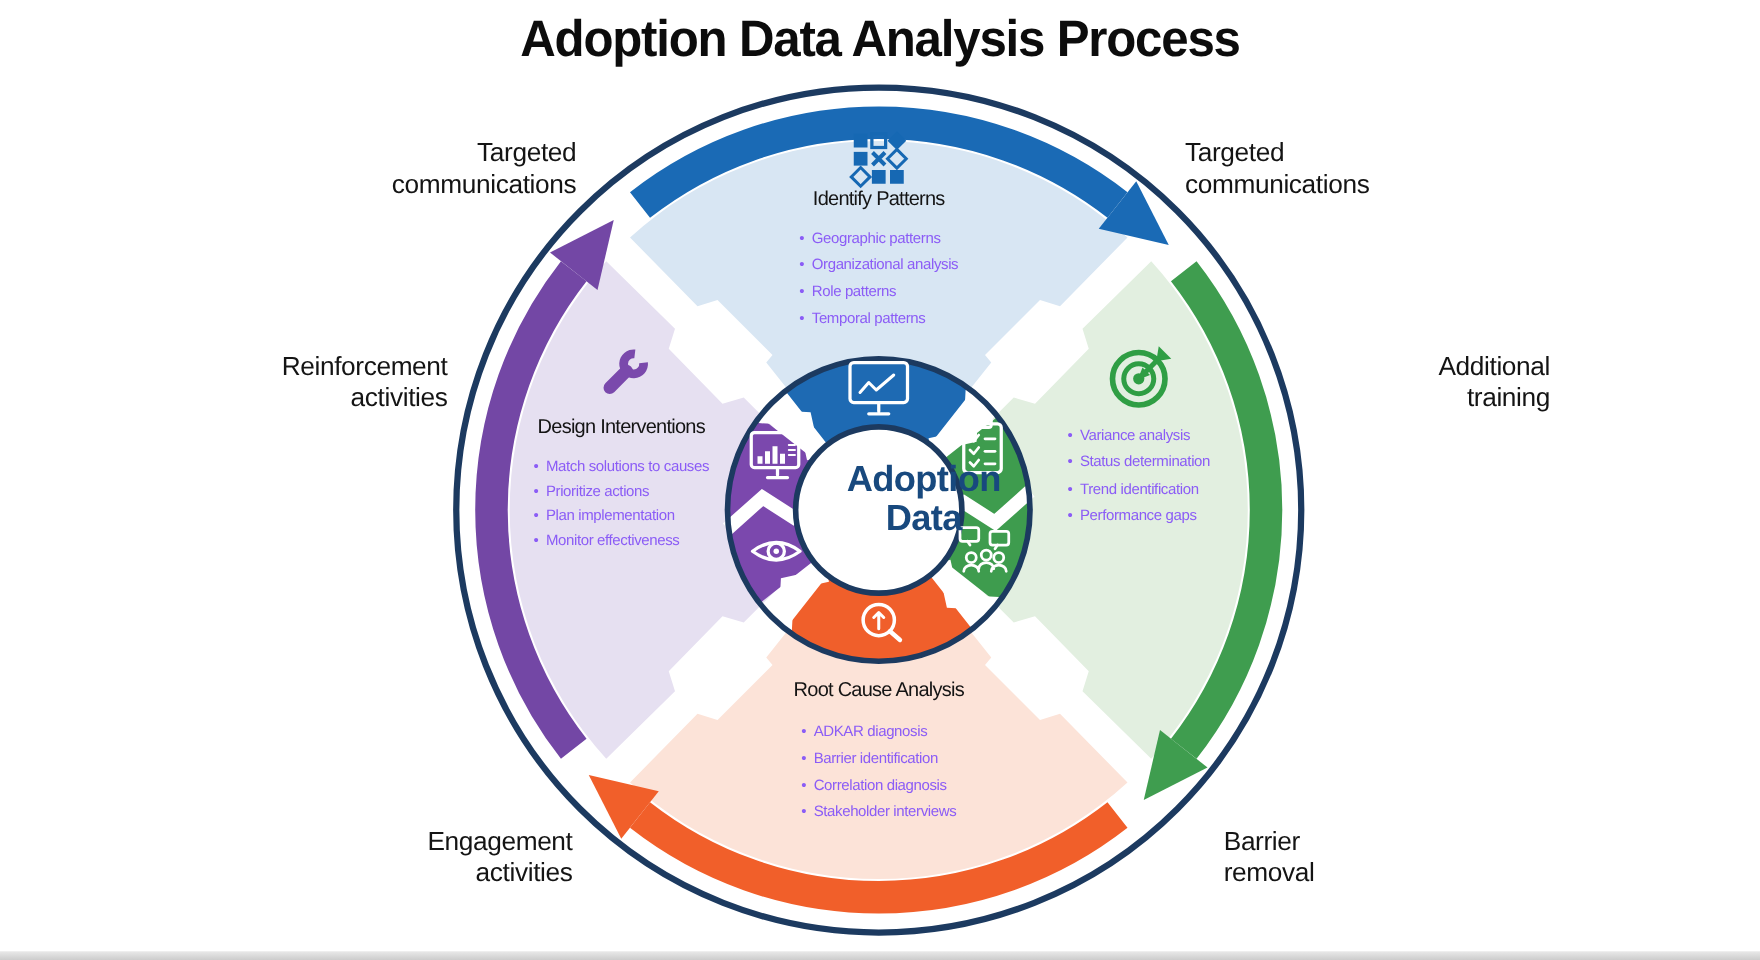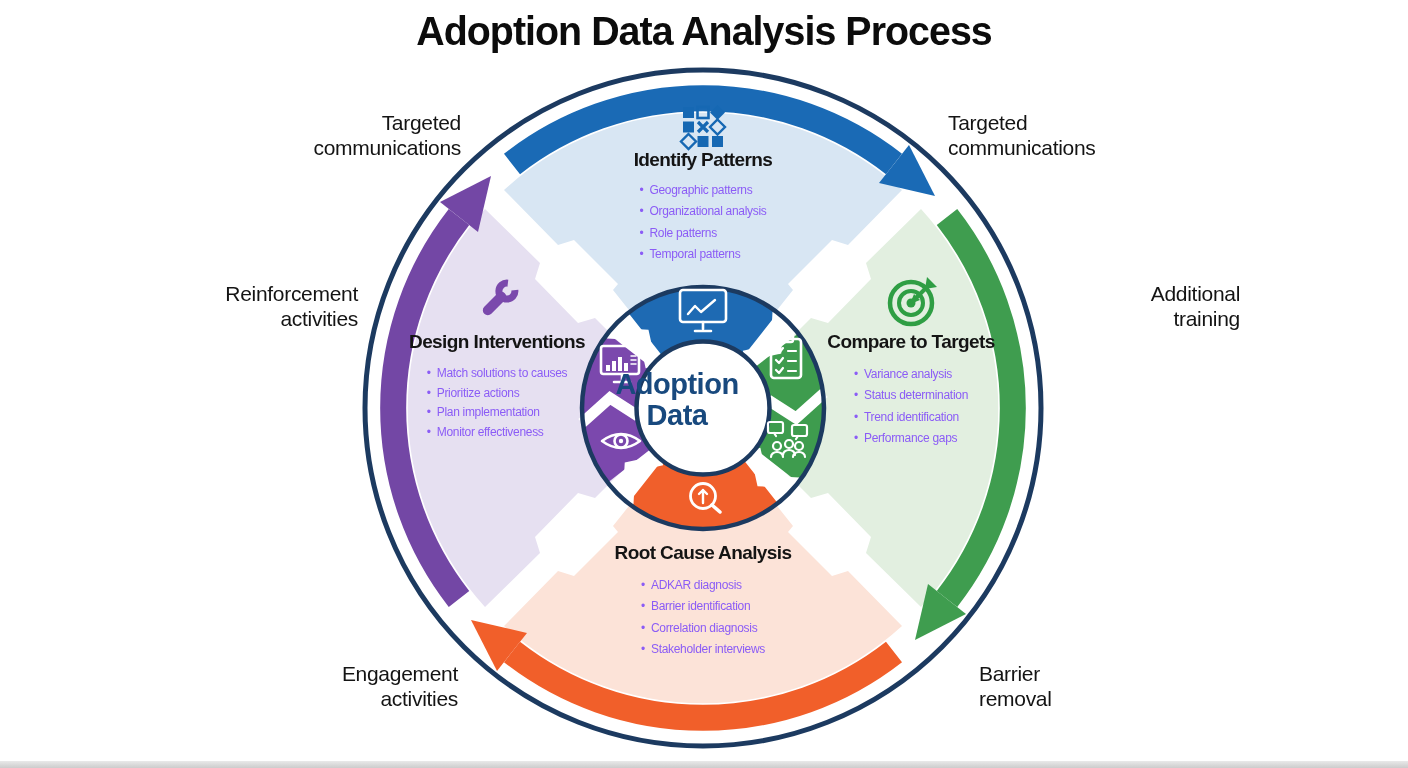--- a/index.html
+++ b/index.html
@@ -10,40 +10,40 @@
   }
   .canvas{position:absolute;inset:0;}
   h1.page-title{
     position:absolute;top:8px;left:0;width:100%;margin:0;
     text-align:center;font-size:41px;font-weight:bold;color:#0c0c0c;
     letter-spacing:-1px;transform:scaleX(.96);
   }
   svg.diagram{position:absolute;left:0;top:0;}
   .quad{position:absolute;text-align:center;}
   .q-title{
-    font-weight:bold;font-size:19px;line-height:26px;
+    font-weight:normal;font-size:16px;line-height:26px;
     letter-spacing:-.6px;color:#141414;
   }
   .q-list{
     display:inline-block;text-align:left;list-style:none;
     margin:7px 0 0;padding:0;font-size:12px;line-height:21.3px;
     letter-spacing:-.3px;color:#8b5cf6;
   }
   .q-list li{padding-left:17px;text-indent:-17px;}
   .q-list li::before{content:"•\00a0\00a0";}
   .quad-top{left:520px;top:147px;width:366px;}
   .quad-right{left:820px;top:329px;width:182px;}
   .quad-right .q-list{margin-top:9px;}
   .quad-bottom{left:520px;top:540px;width:366px;}
   .quad-bottom .q-title{max-width:180px;margin:0 auto;}
   .quad-bottom .q-list{margin-top:9px;}
   .quad-left{left:402px;top:329px;width:190px;}
   .quad-left .q-list{max-width:176px;margin-top:9px;line-height:19.5px;}
   .center-label{
-    position:absolute;left:607px;top:369px;width:140px;text-align:center;
+    position:absolute;left:669px;top:369px;width:140px;text-align:center;
     font-size:29px;line-height:31px;font-weight:bold;color:#18497e;
     letter-spacing:-.5px;white-space:pre-line;
   }
   .olabel{
     position:absolute;font-size:21px;line-height:25px;color:#141414;
     letter-spacing:-.3px;white-space:pre-line;
   }
   .olabel-tl{left:261px;top:110px;width:200px;text-align:right;}
   .olabel-tr{left:948px;top:110px;width:220px;text-align:left;}
   .olabel-l{left:168px;top:281px;width:190px;text-align:right;}
@@ -195,21 +195,20 @@
     <div class="q-title">Identify Patterns</div>
     <ul class="q-list">
       <li>Geographic patterns</li>
       <li>Organizational analysis</li>
       <li>Role patterns</li>
       <li>Temporal patterns</li>
     </ul>
   </div>
 
   <div class="quad quad-right">
-    <div class="q-title">Compare to Targets</div>
     <ul class="q-list">
       <li>Variance analysis</li>
       <li>Status determination</li>
       <li>Trend identification</li>
       <li>Performance gaps</li>
     </ul>
   </div>
 
   <div class="quad quad-bottom">
     <div class="q-title">Root Cause Analysis</div>

